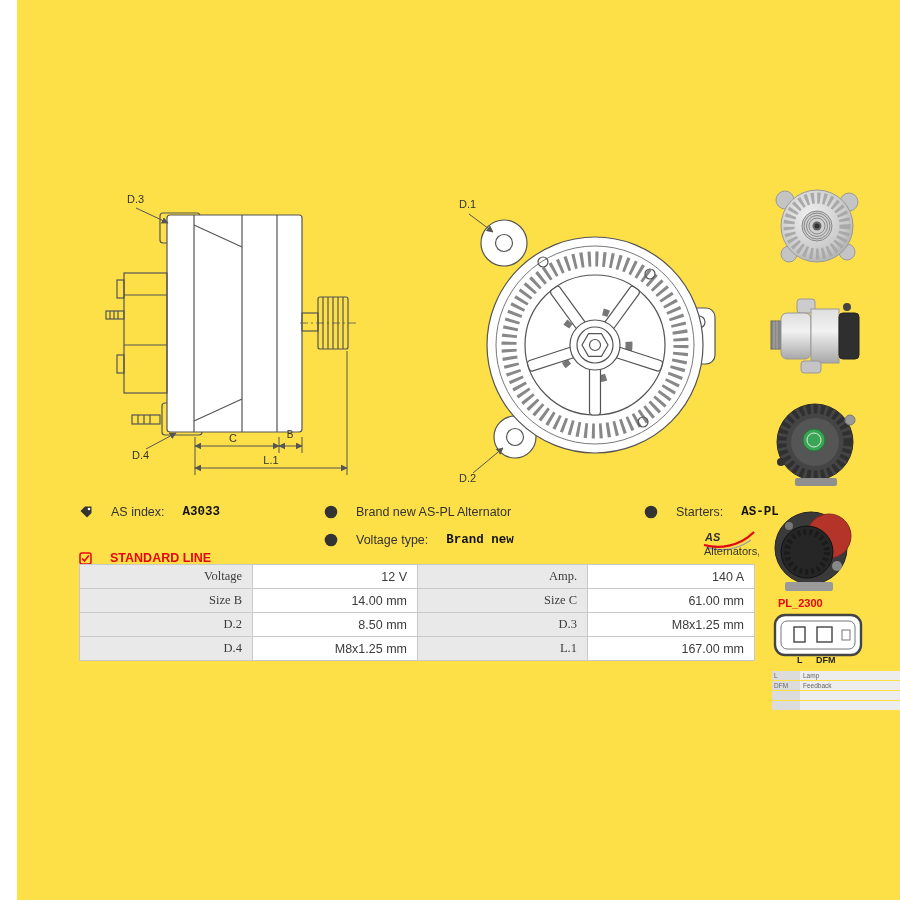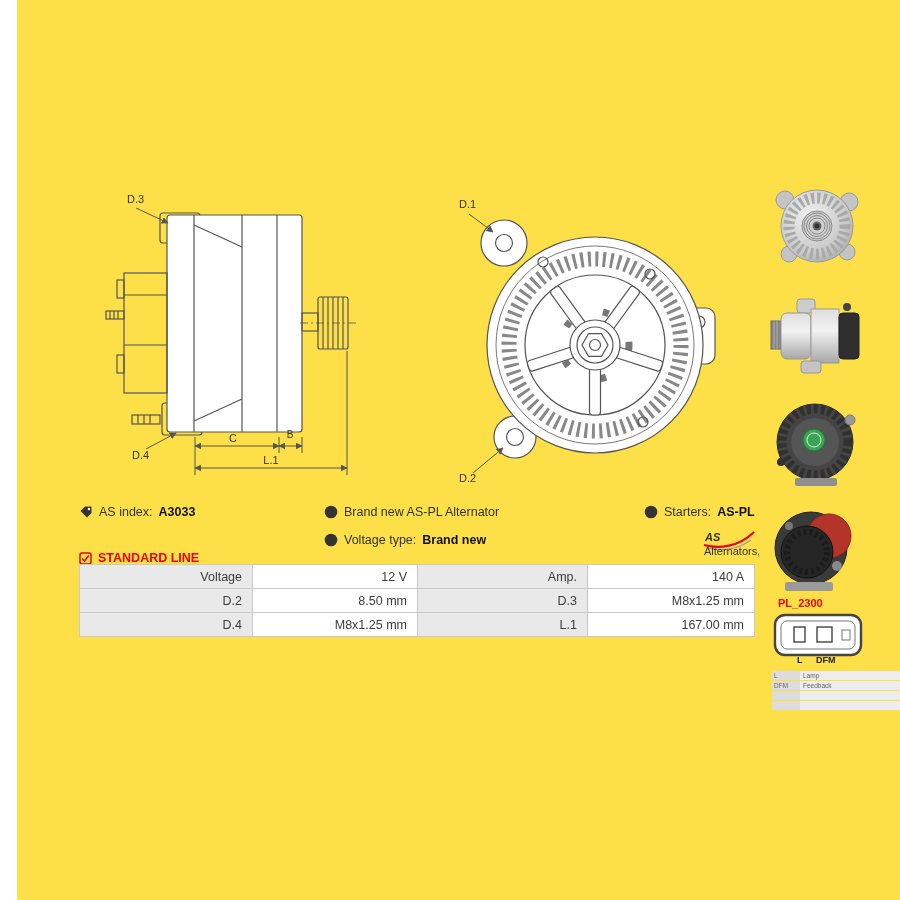--- a/index.html
+++ b/index.html
@@ -3,29 +3,29 @@
 <meta charset="utf-8">
 <style>
   html,body{margin:0;padding:0;background:#fff;}
   .page{position:relative;width:900px;height:900px;background:#fde047;overflow:hidden;
         font-family:"Liberation Sans",sans-serif;color:#333;margin-left:17px;}
   .abs{position:absolute;}
   svg text{font-family:"Liberation Sans",sans-serif;fill:#333;font-size:11px;}
   .dim{fill:#333;font-size:11px;}
   .dim-s{fill:#333;font-size:10px;}
   
-  .info-item{position:absolute;display:flex;align-items:center;gap:6px;font-size:12.5px;color:#333;white-space:nowrap;}
-  .b{font-weight:bold;color:#111;}
+  .info-item{position:absolute;display:flex;align-items:center;gap:18px;font-size:12.5px;color:#333;white-space:nowrap;}
+  .b{font-weight:bold;color:#111;font-family:Liberation Mono, monospace;}
   .red-b{font-weight:bold;color:#e30613;}
   .ic{flex:0 0 auto;display:block;}
   
   table.spec{position:absolute;left:62px;top:564px;border-collapse:collapse;table-layout:fixed;width:675px;}
   table.spec td{border:1px solid #c9c9c9;height:23px;padding:0 10px 0 4px;text-align:right;
                 font-size:12.5px;color:#3c3c3c;overflow:hidden;}
-  td.lbl{background:#e9e9e9;}
+  td.lbl{background:#e9e9e9;font-family:Liberation Serif, serif;}
   td.val{background:#ffffff;}
   
   .plug-code{position:absolute;left:761px;top:597px;color:#e30613;font-size:11px;font-weight:bold;}
   .pin-label{position:absolute;top:655px;font-size:9px;font-weight:bold;color:#222;}
   .legend{position:absolute;left:755px;top:671px;width:136px;}
   .lg-row{display:flex;height:9px;line-height:9px;font-size:6.5px;color:#666;margin-bottom:1px;}
   .lg-k{width:26px;background:#dcdcdc;padding-left:2px;}
   .lg-v{flex:1;background:#ededed;padding-left:3px;}
 </style>
 </head>
@@ -263,20 +263,26 @@
         <col style="width:167px">
       </colgroup>
     <tbody>
         <tr>
       <td class="lbl">Voltage</td>
       <td class="val">12 V</td>
       <td class="lbl">Amp.</td>
       <td class="val">140 A</td>
     </tr>
     <tr>
+      <td class="lbl">Size B</td>
+      <td class="val">14.00 mm</td>
+      <td class="lbl">Size C</td>
+      <td class="val">61.00 mm</td>
+    </tr>
+    <tr>
       <td class="lbl">D.2</td>
       <td class="val">8.50 mm</td>
       <td class="lbl">D.3</td>
       <td class="val">M8x1.25 mm</td>
     </tr>
     <tr>
       <td class="lbl">D.4</td>
       <td class="val">M8x1.25 mm</td>
       <td class="lbl">L.1</td>
       <td class="val">167.00 mm</td>

